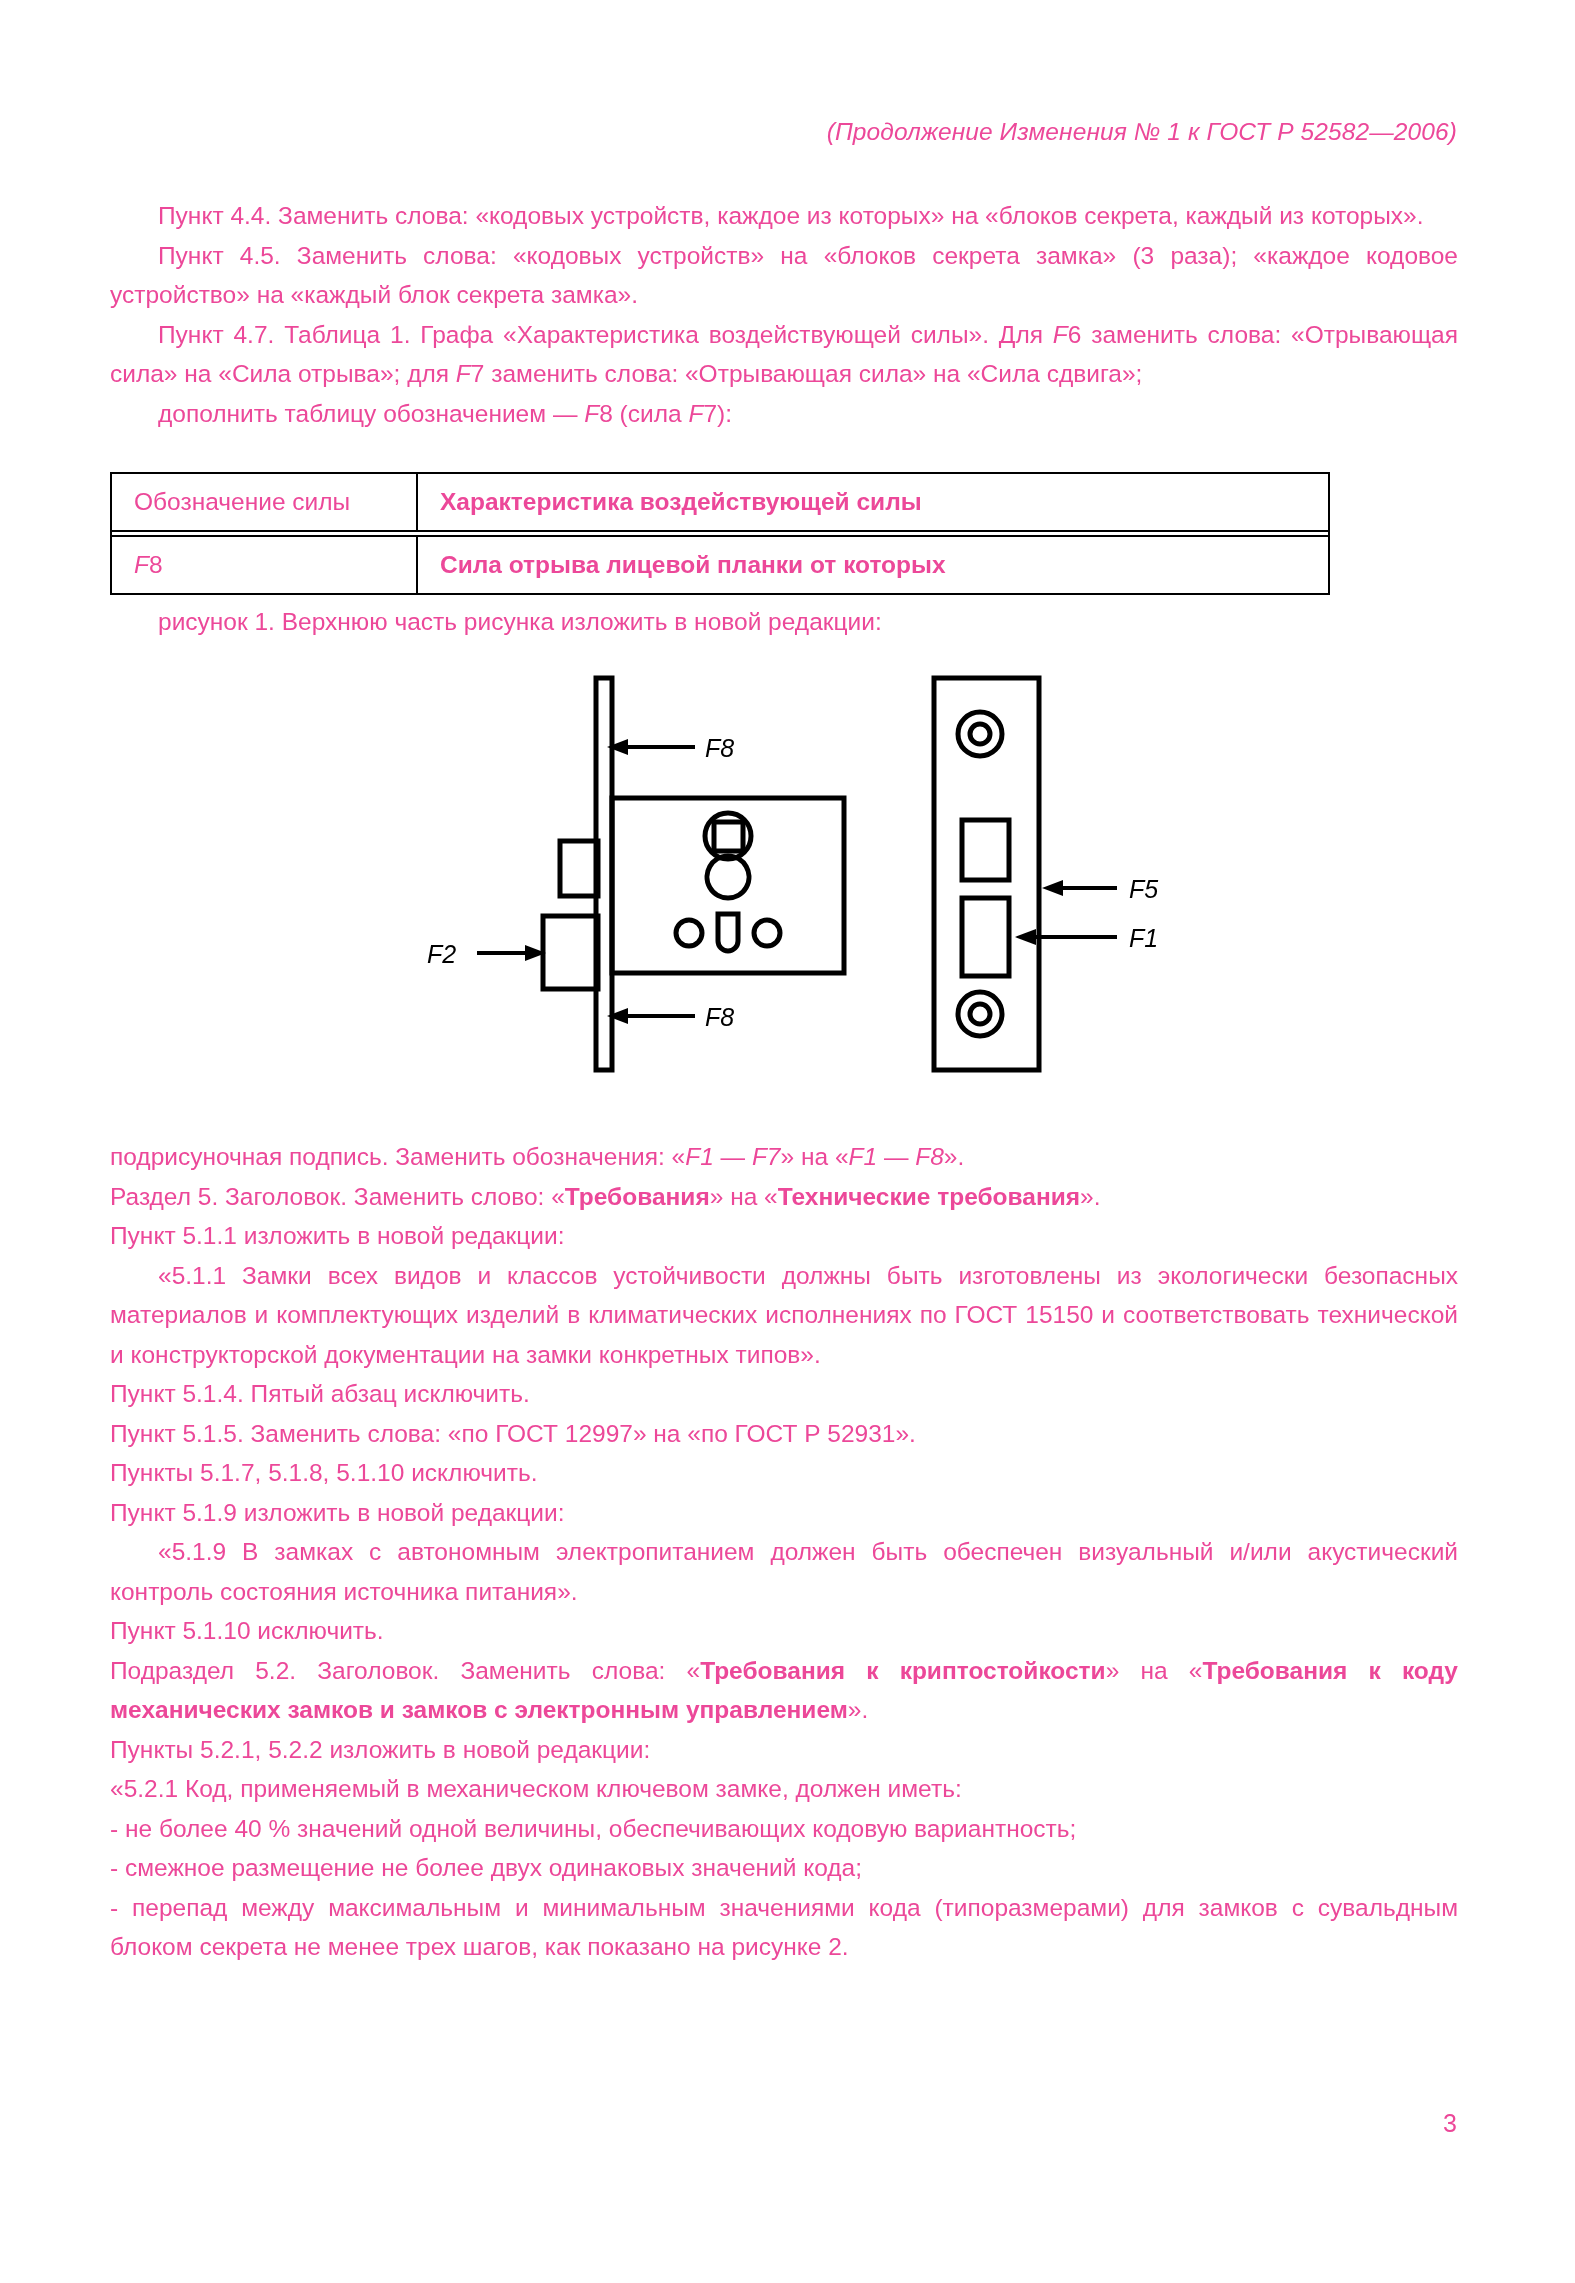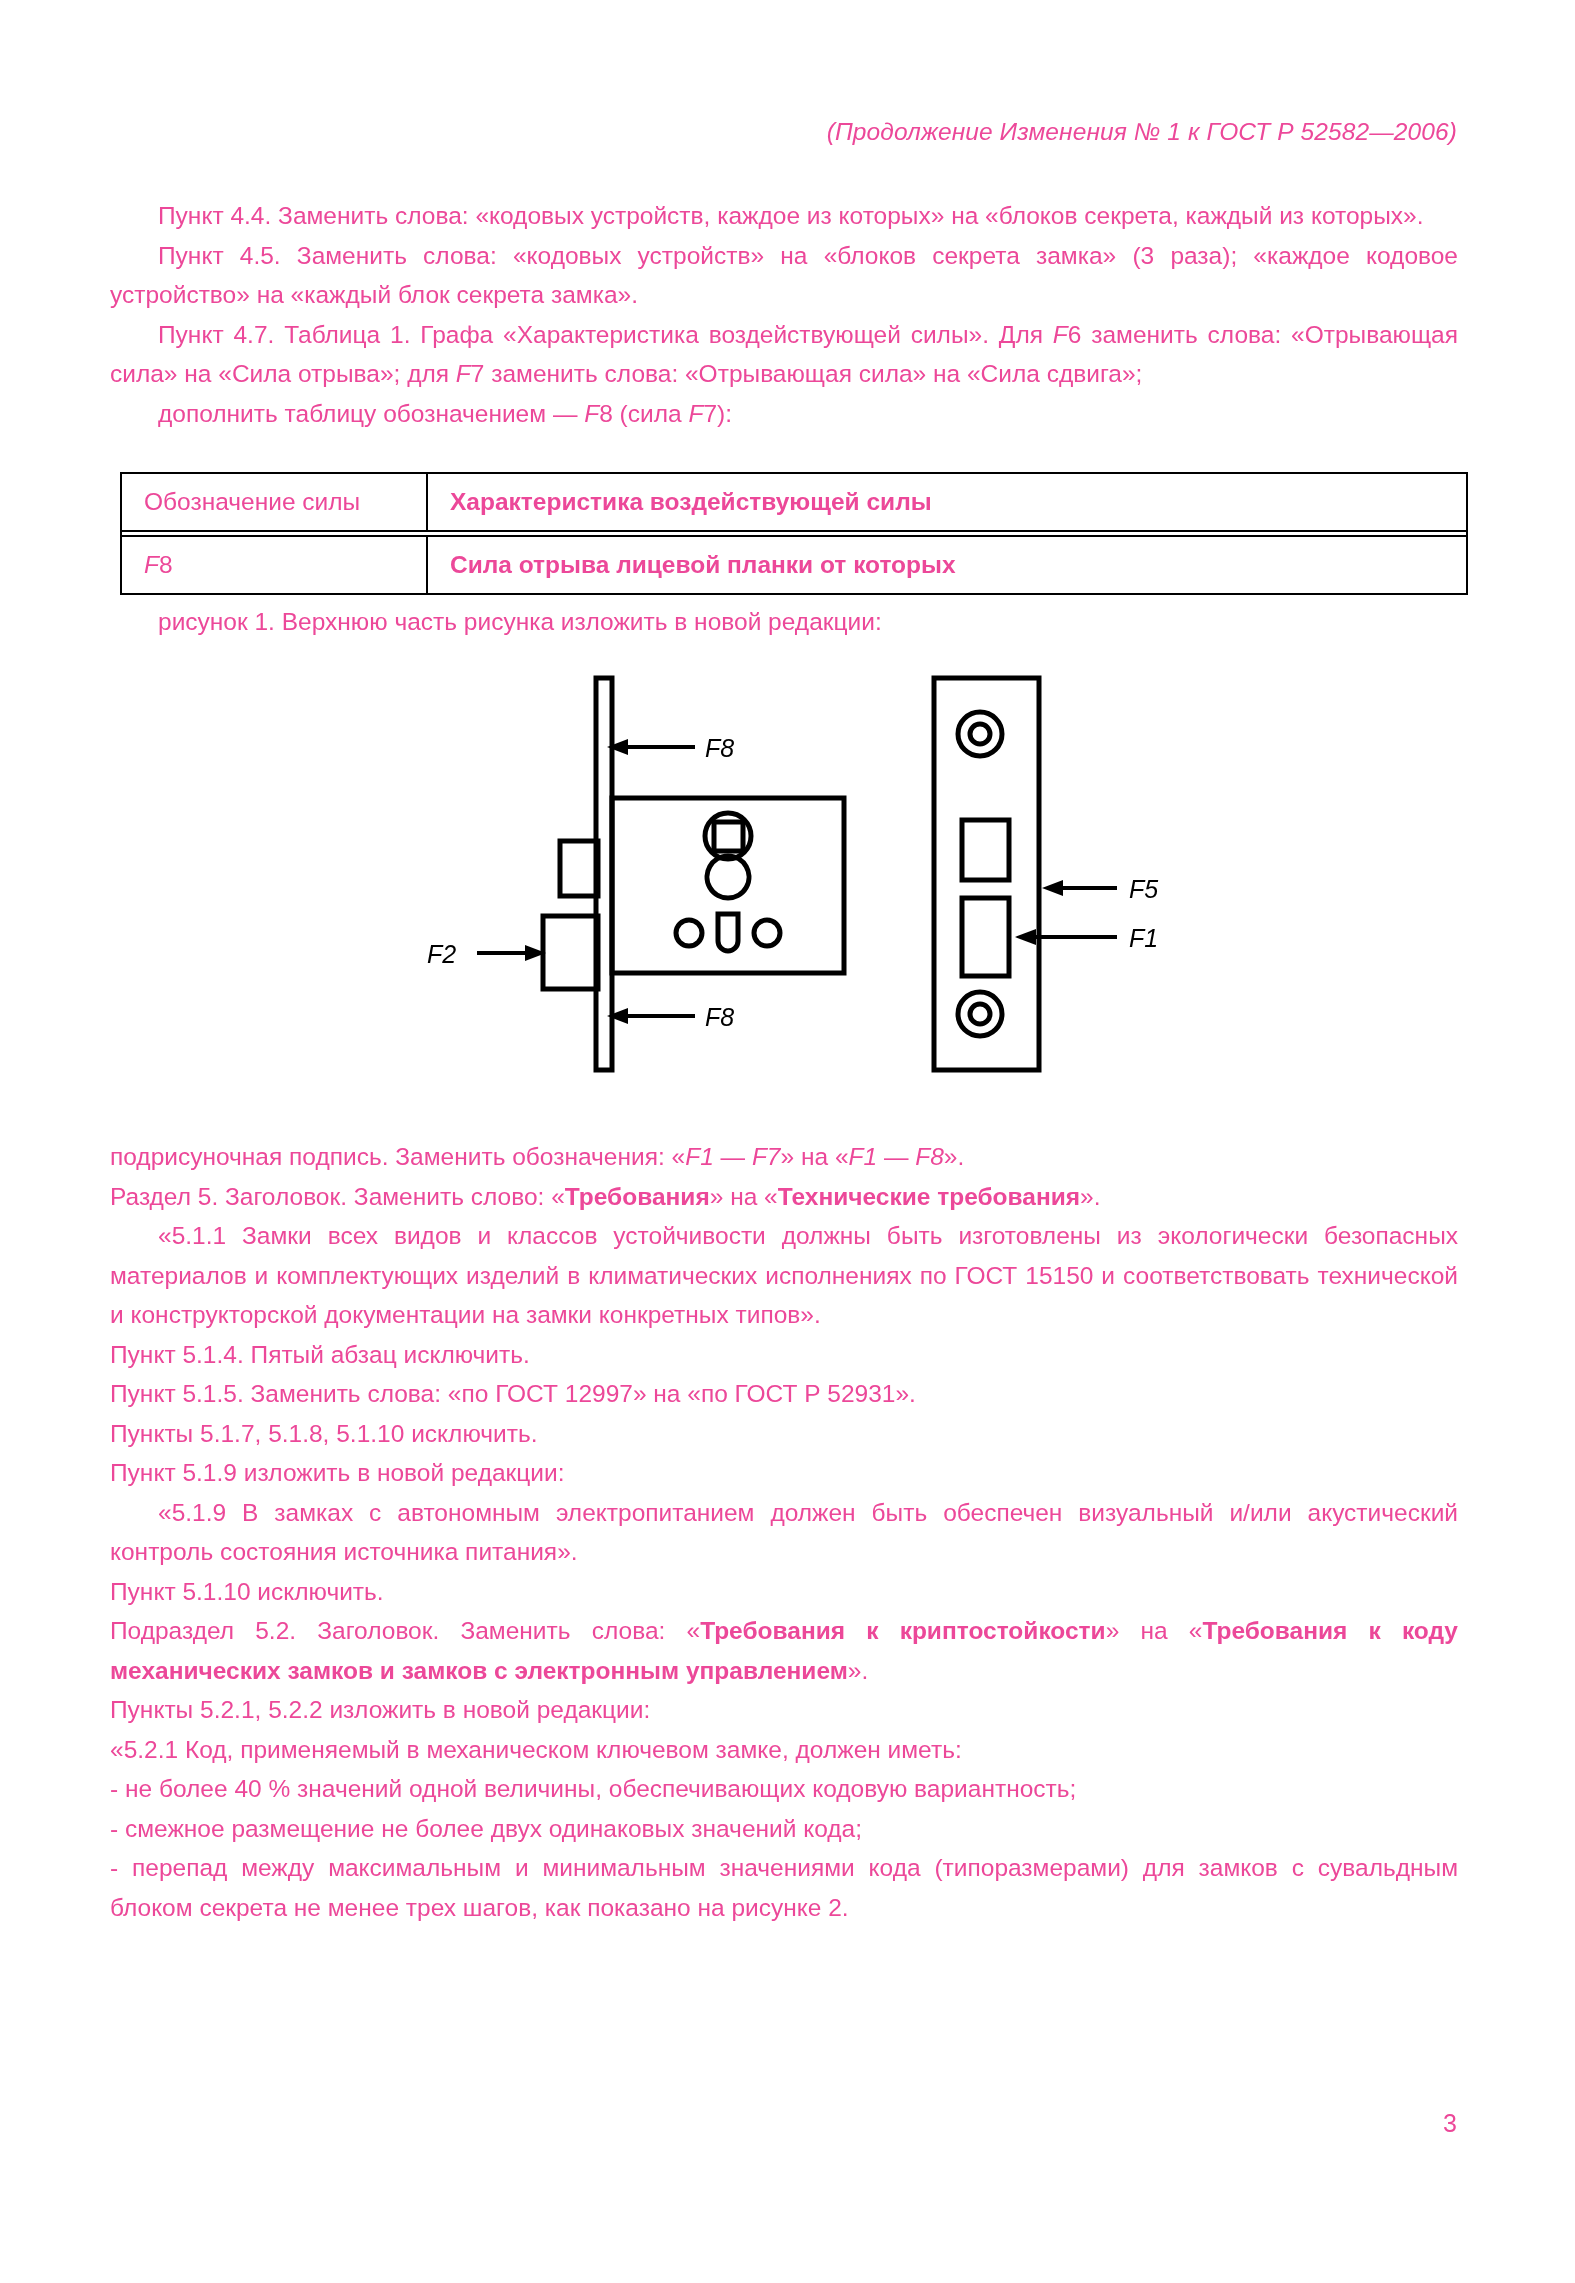--- a/index.html
+++ b/index.html
@@ -47,23 +47,23 @@
   .para.noind { text-indent: 0; }
   .para i { font-style: italic; }
   .para b { font-weight: bold; }
 
   .blk1 { top: 196px; }
   .blk2 { top: 1137px; }
 
   
   .tbl-wrap {
     position: absolute;
-    left: 120px;
+    left: 110px;
     top: 472px;
-    width: 1348px;
+    width: 1220px;
     border: 2.5px solid #000;
     box-sizing: border-box;
   }
   .tbl-row {
     display: flex;
     box-sizing: border-box;
   }
   .tbl-row.head { border-bottom: 2.5px solid #000; }
   .tbl-row.body { border-top: 2.5px solid #000; }
   .tbl-gap { height: 3px; background: #fff; }
@@ -202,20 +202,21 @@
       <text x="729" y="299" font-family="Liberation Sans, sans-serif" font-size="25" font-style="italic" fill="#000">F1</text>
     </svg>
   </div>
 
   <div class="body-block blk2">
 
     <p class="para noind"><span>подрисуночная подпись. Заменить обозначения: «</span><i>F1</i><span> — </span><i>F7</i><span>» на «</span><i>F1</i><span> — </span><i>F8</i><span>».</span></p>
 
     <p class="para noind"><span>Раздел 5. Заголовок. Заменить слово: «</span><b>Требования</b><span>» на «</span><b>Технические требования</b><span>».</span></p>
 
+    <p class="para noind"><span>Пункт 5.1.1 изложить в новой редакции:</span></p>
 
     <p class="para ind"><span>«5.1.1 Замки всех видов и классов устойчивости должны быть изготовлены из экологически безопасных материалов и комплектующих изделий в климатических исполнениях по ГОСТ 15150 и соответствовать технической и конструкторской документации на замки конкретных типов».</span></p>
 
     <p class="para noind"><span>Пункт 5.1.4. Пятый абзац исключить.</span></p>
 
     <p class="para noind"><span>Пункт 5.1.5. Заменить слова: «по ГОСТ 12997» на «по ГОСТ Р 52931».</span></p>
 
     <p class="para noind"><span>Пункты 5.1.7, 5.1.8, 5.1.10 исключить.</span></p>
 
     <p class="para noind"><span>Пункт 5.1.9 изложить в новой редакции:</span></p>

